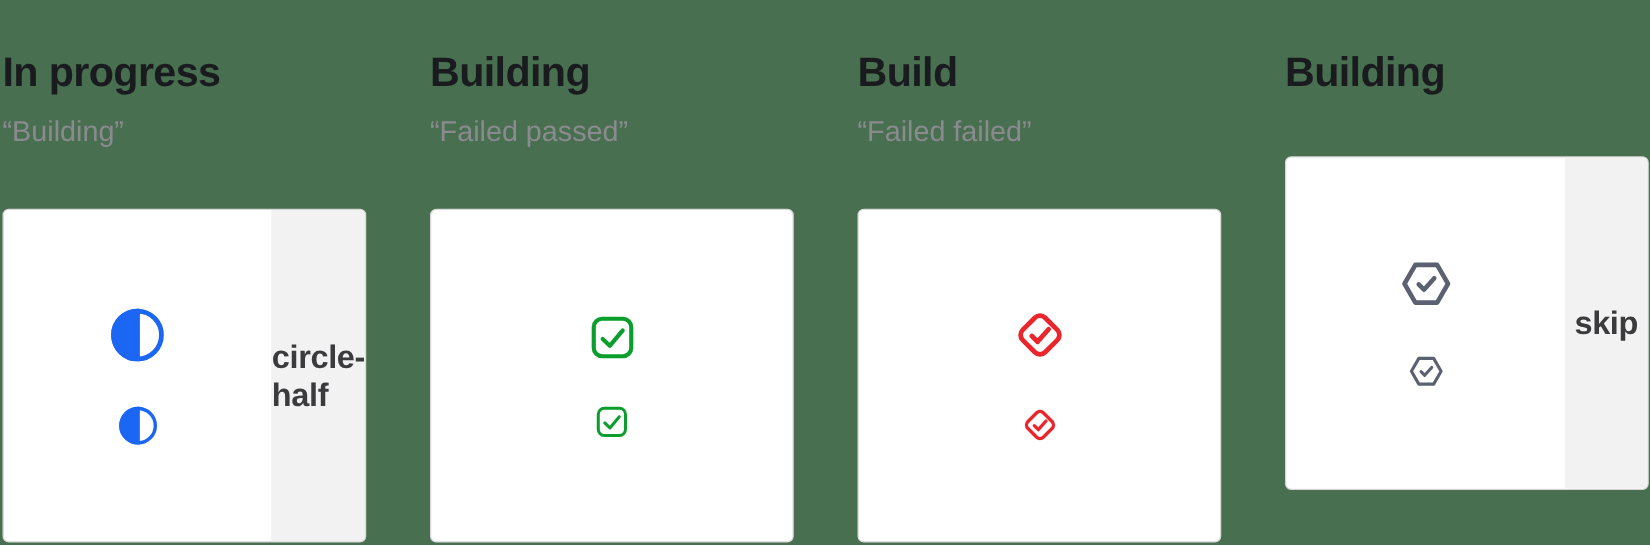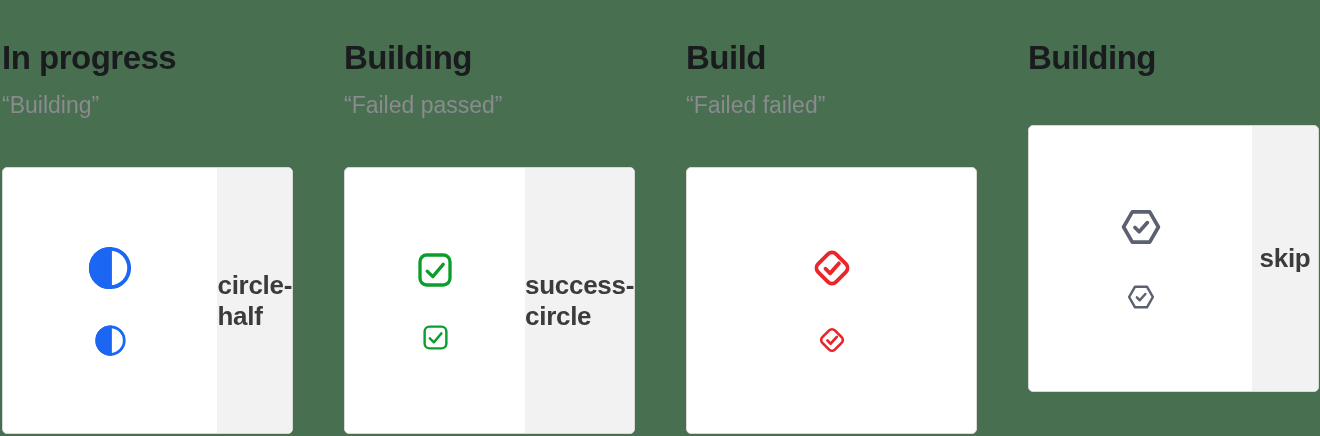--- a/index.html
+++ b/index.html
@@ -114,23 +114,20 @@
             <path d="M7.3 12.7 L10.7 16 L16.9 8.6"></path>
           </svg>
         </span>
         <span class="icon sm">
           <svg viewBox="0 0 24 24" fill="none" stroke="currentColor" stroke-width="2" stroke-linecap="round" stroke-linejoin="round">
             <rect x="3" y="3" width="18" height="18" rx="4"></rect>
             <path d="M7.3 12.7 L10.7 16 L16.9 8.6"></path>
           </svg>
         </span>
       </div>
-      <div class="card-footer">
-        <span>success-circle</span>
-      </div>
     </div>
   </section>
 
   <section class="col c3">
     <h2 class="title">Build</h2>
     <p class="subtitle">“Failed failed”</p>
     <div class="card" style="--icon-color: #E8262B;">
       <div class="card-body">
         <span class="icon lg">
           <svg viewBox="0 0 24 24" fill="none" stroke="currentColor" stroke-width="2" stroke-linecap="round" stroke-linejoin="round">

